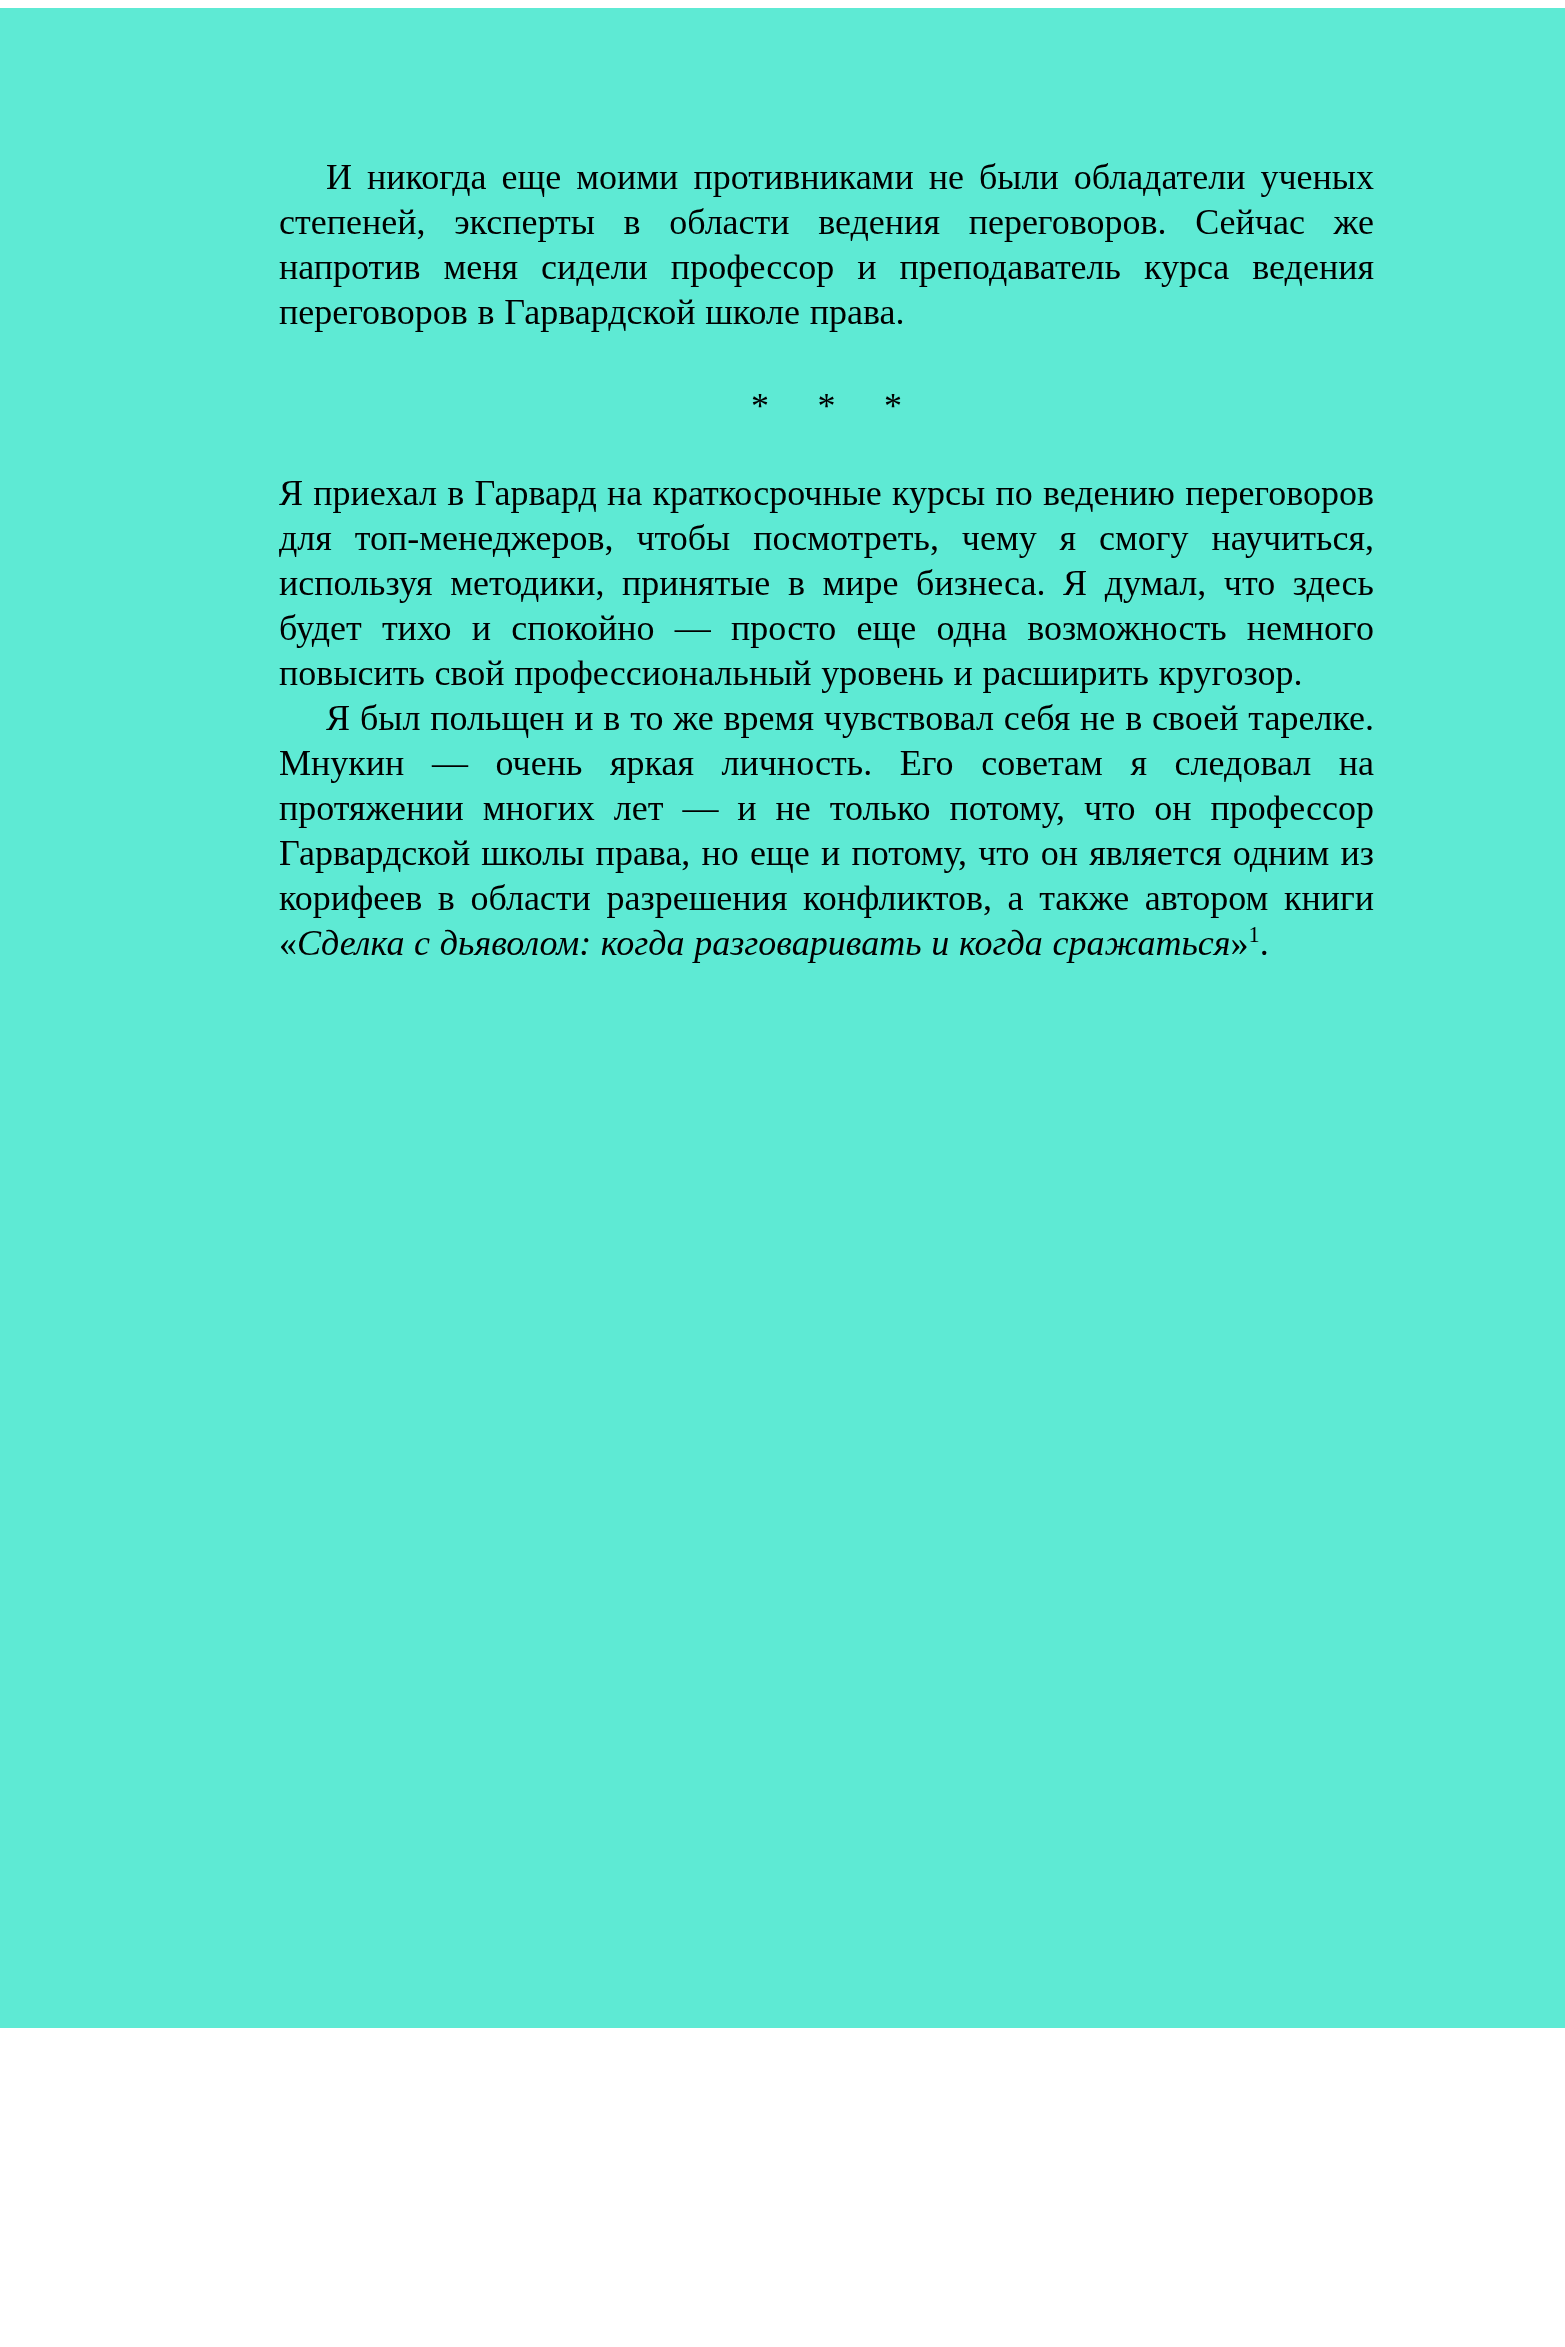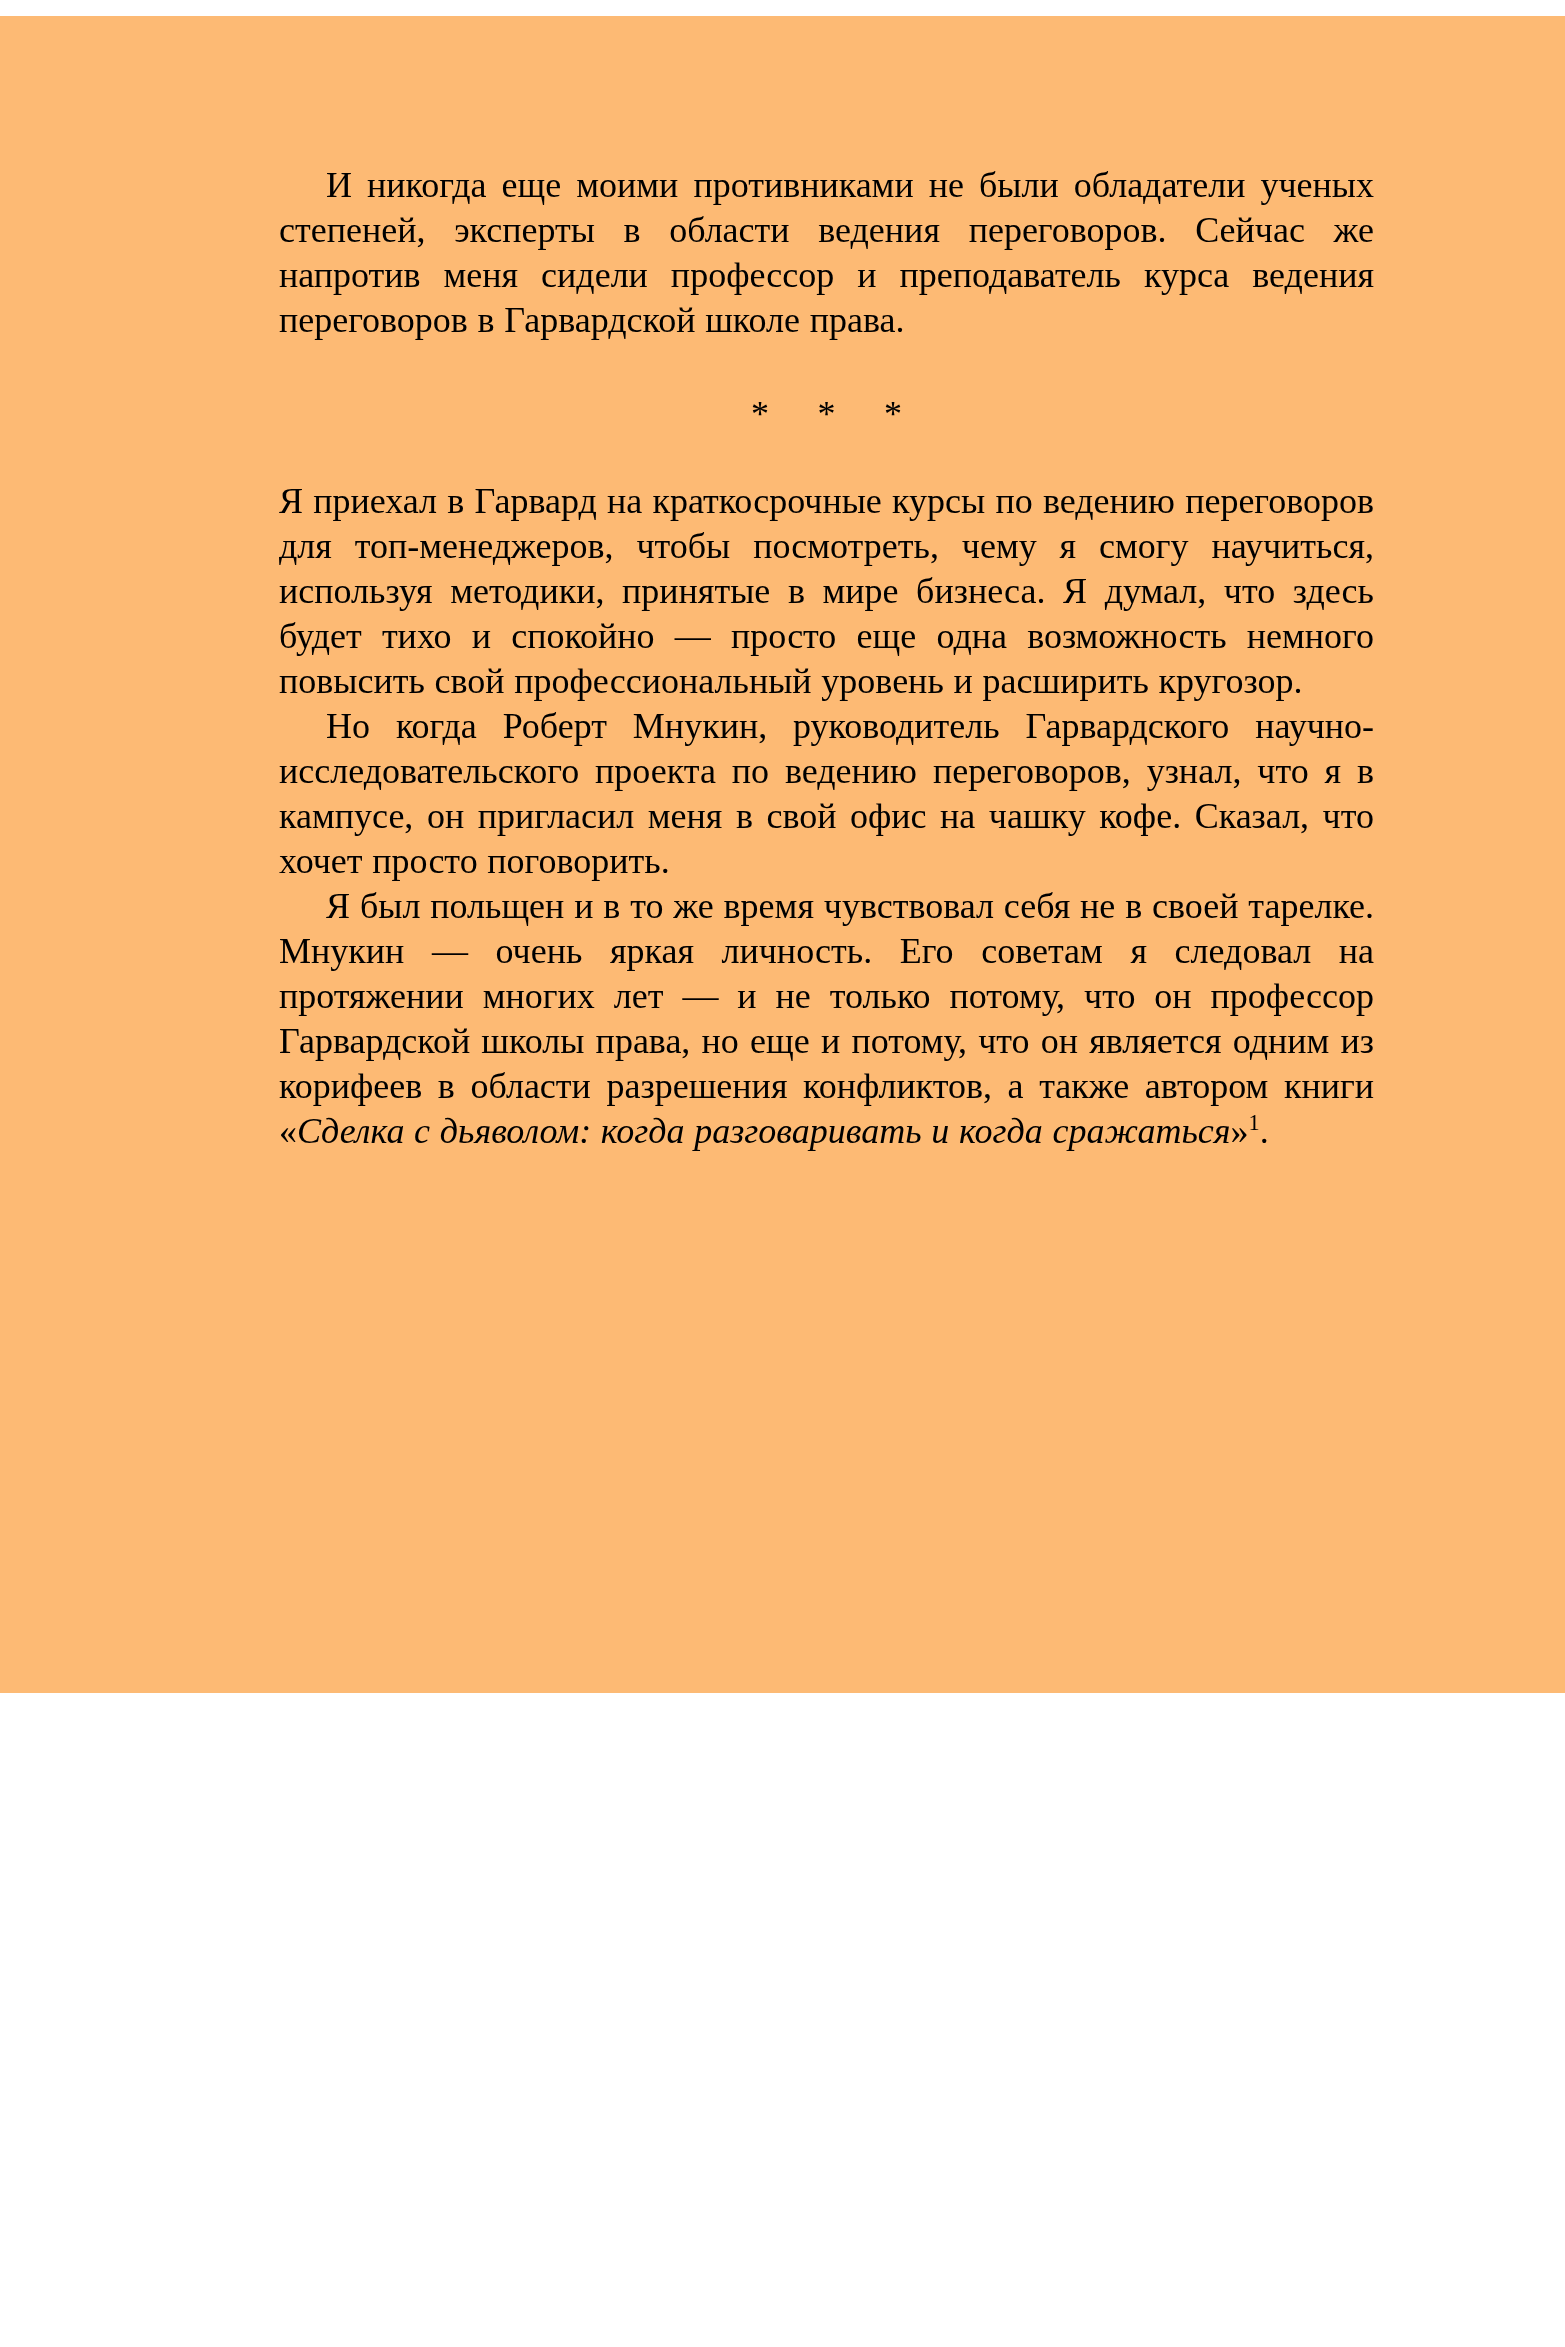--- a/index.html
+++ b/index.html
@@ -5,23 +5,23 @@
 <style>
   html, body {
     margin: 0;
     padding: 0;
     background: #ffffff;
   }
 
   .page {
     position: relative;
     width: 1565px;
-    height: 1677px;
-    background: #fdba74;
-    margin: 16px auto;
+    height: 2020px;
+    background: #5eead4;
+    margin: 8px auto;
     overflow: hidden;
     font-family: "Liberation Serif", "DejaVu Serif", serif;
     color: #000000;
   }
 
   
   .text-column {
     position: absolute;
     left: 279px;
     top: 147px;
@@ -102,21 +102,20 @@
 <div class="page">
 
   <div class="text-column">
 
     <p class="para">И никогда еще моими противниками не были обладатели ученых степеней, эксперты в области ведения переговоров. Сейчас же напротив меня сидели профессор и преподаватель курса ведения переговоров в Гарвардской школе права.</p>
 
     <div class="scene-break">* * *</div>
 
     <p class="para no-indent">Я приехал в Гарвард на краткосрочные курсы по ведению переговоров для топ-менеджеров, чтобы посмотреть, чему я смогу научиться, используя методики, принятые в мире бизнеса. Я думал, что здесь будет тихо и спокойно — просто еще одна возможность немного повысить свой профессиональный уровень и расширить кругозор.</p>
 
-    <p class="para">Но когда Роберт Мнукин, руководитель Гарвардского научно-исследовательского проекта по ведению переговоров, узнал, что я в кампусе, он пригласил меня в свой офис на чашку кофе. Сказал, что хочет просто поговорить.</p>
 
     <p class="para"><span>Я был польщен и в то же время чувствовал себя не в своей тарелке. Мнукин — очень яркая личность. Его советам я следовал на протяжении многих лет — и не только потому, что он профессор Гарвардской школы права, но еще и потому, что он является одним из корифеев в области разрешения конфликтов, а также автором книги «</span><span class="italic-title">Сделка с дьяволом: когда разговаривать и когда сражаться</span><span>»</span><sup class="footnote-marker">1</sup><span>.</span></p>
 
 
   </div>
 
   <div class="footer">
     <span class="footer-page-number">8</span>
   </div>
 

